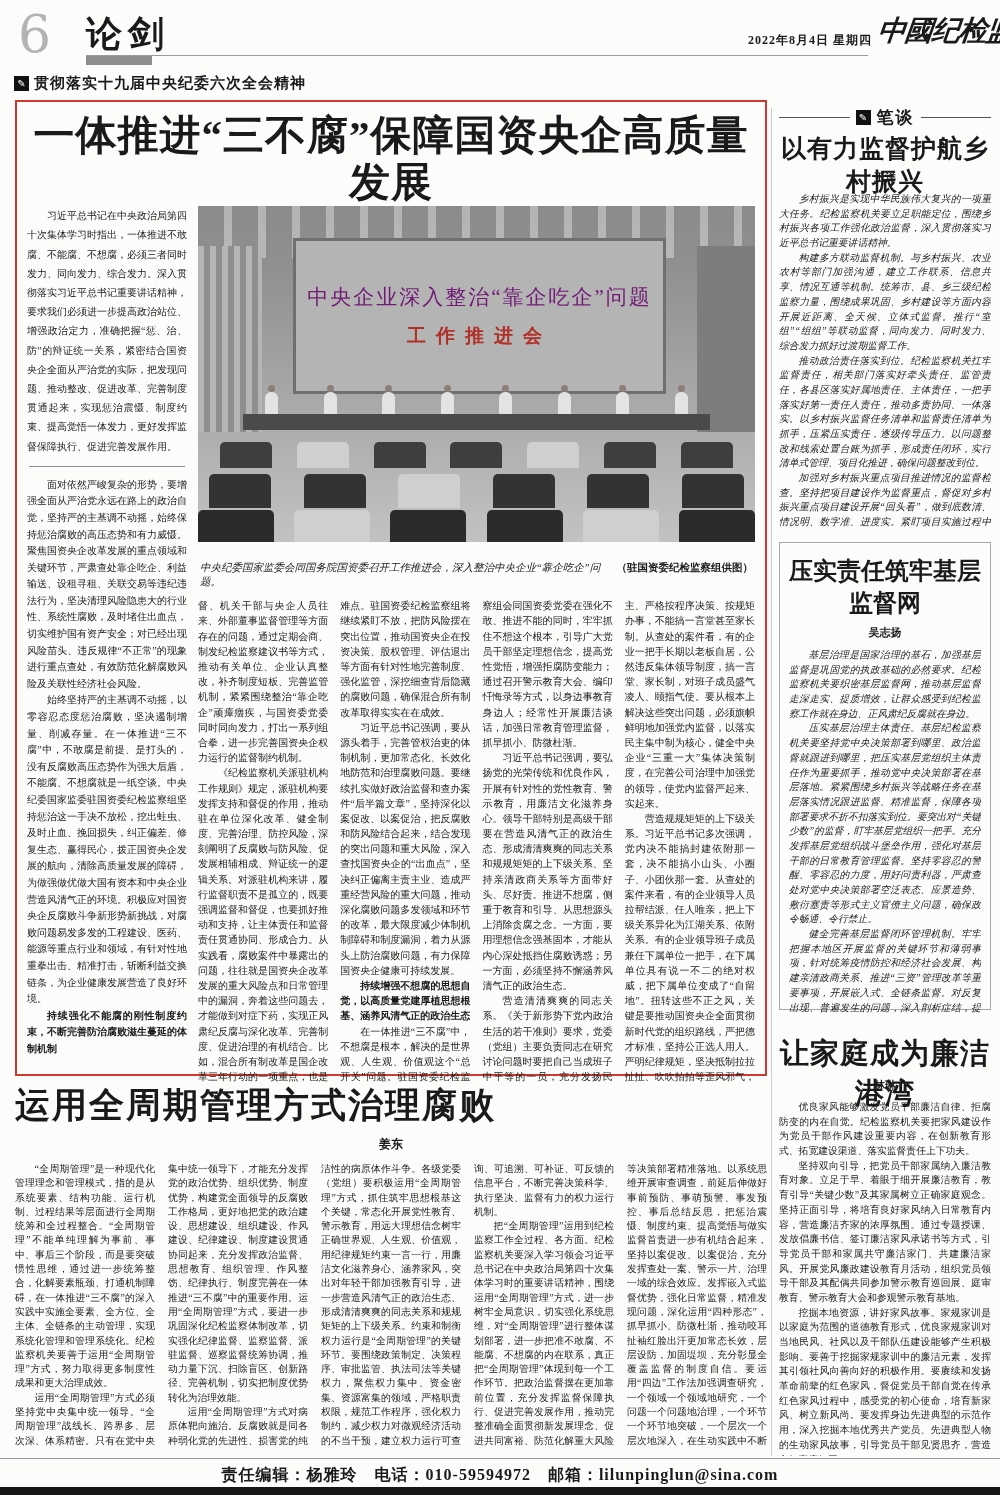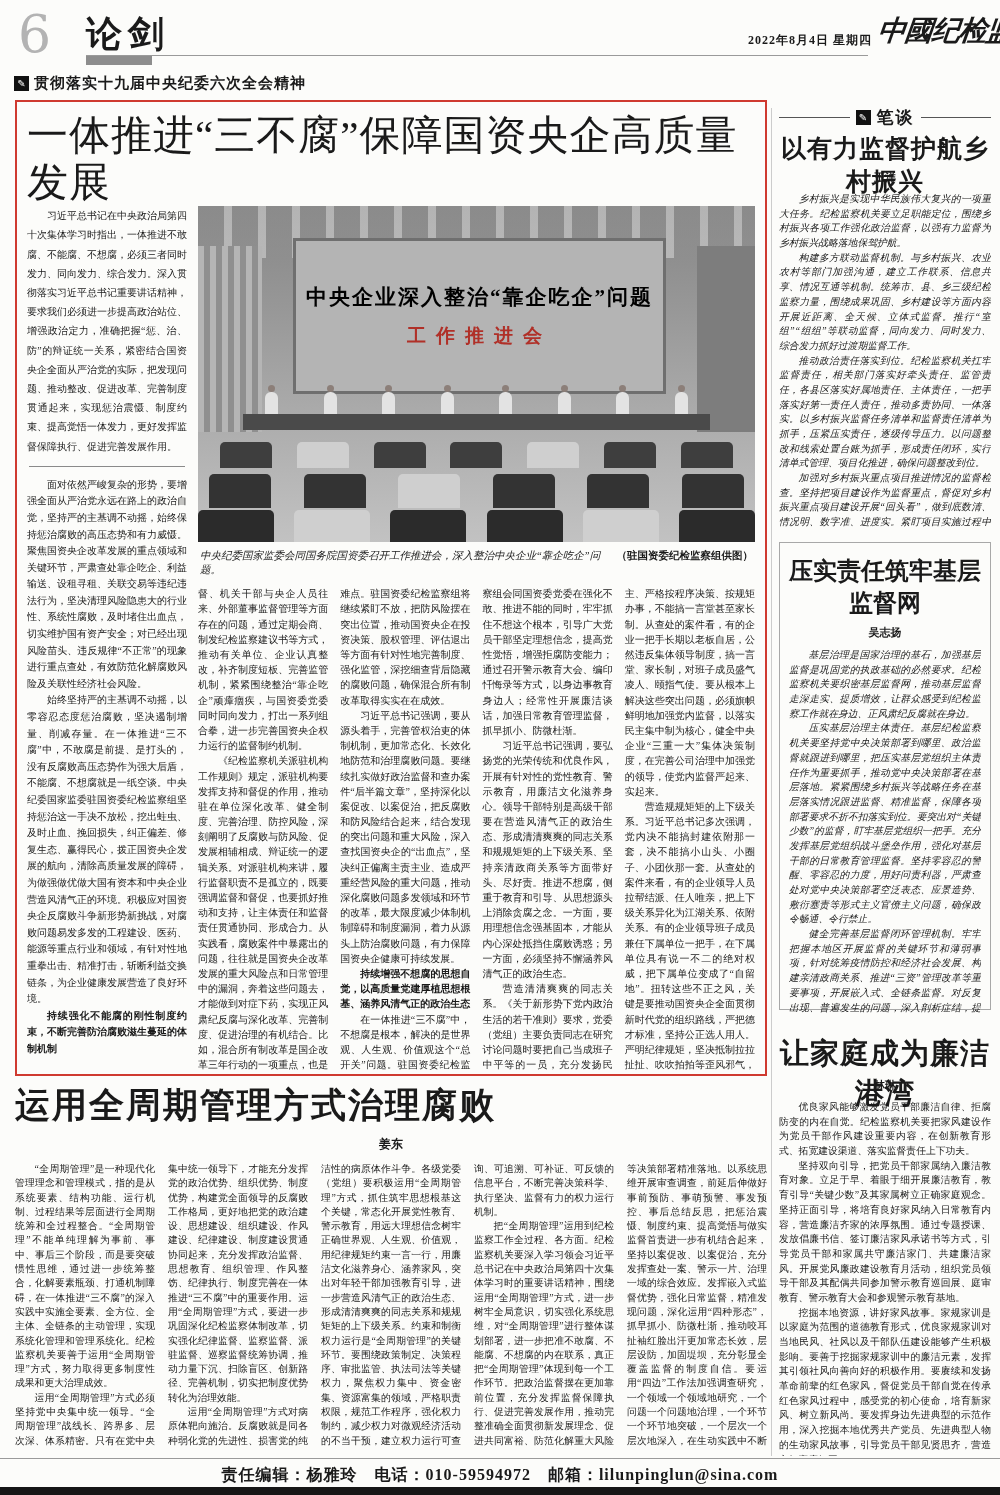--- a/index.html
+++ b/index.html
@@ -17,49 +17,49 @@
 
   
   .banner{position:absolute;left:14px;top:74px;display:flex;align-items:center;gap:5px;}
   .sq-icon{display:inline-flex;align-items:center;justify-content:center;width:15px;height:15px;
            background:#111;color:#fff;font-size:10px;line-height:1;flex:none;}
   .banner-label{font-size:15px;font-weight:bold;letter-spacing:1px;}
 
   
   .main-box{position:absolute;left:15px;top:100px;width:752px;height:976px;border:2px solid #cf3a30;
             box-sizing:border-box;padding:8px 10px 6px;background:#fcfcfa;}
-  .headline{text-align:left;font-size:41px;font-weight:400;letter-spacing:1px;margin:2px 0 0;line-height:1.15;}
+  .headline{text-align:center;font-size:41px;font-weight:700;letter-spacing:1px;margin:2px 0 0;line-height:1.15;}
   .byline{text-align:center;font-size:12px;font-weight:bold;margin:8px 0 10px;}
   .article-flex{display:flex;gap:11px;}
   .left-col{width:160px;flex:none;height:858px;overflow:hidden;font-size:10px;line-height:1.66;text-align:justify;}
   .right-col{flex:1;display:flex;flex-direction:column;min-width:0;}
 
   
   .photo{position:relative;height:336px;background:linear-gradient(#868686 0%,#979797 30%,#ababab 62%,#c2c2c2 100%);overflow:hidden;}
   .ceiling{position:absolute;left:0;top:0;right:0;height:52px;
            background:repeating-linear-gradient(90deg,#8f8f8f 0 26px,#d9d9d9 26px 34px);opacity:.55;}
   .curtain{position:absolute;left:0;top:40px;width:64px;bottom:110px;
            background:repeating-linear-gradient(90deg,#b5b5b5 0 6px,#8f8f8f 6px 12px);}
   .wallpanel{position:absolute;right:0;top:40px;width:58px;bottom:110px;background:#7d7d7d;}
   .screen{position:absolute;left:17%;top:32px;width:66%;height:150px;background:#b4b4b4;
           border:3px solid #6f6f6f;display:flex;flex-direction:column;align-items:center;justify-content:center;gap:12px;}
-  .screen-l1{color:#000000;font-size:21px;font-weight:700;letter-spacing:2px;white-space:nowrap;}
+  .screen-l1{color:#701a75;font-size:21px;font-weight:400;letter-spacing:2px;white-space:nowrap;}
   .screen-l2{color:#b03028;font-size:19px;font-weight:900;letter-spacing:10px;}
   .head-table{position:absolute;left:8%;top:208px;width:84%;height:16px;background:#4a4a4a;}
   .persons{position:absolute;left:8%;top:186px;width:84%;display:flex;justify-content:space-around;}
   .person{width:13px;height:22px;background:#e3e3e3;border-radius:6px 6px 0 0;position:relative;}
   .person::before{content:"";position:absolute;left:3px;top:-7px;width:7px;height:7px;border-radius:50%;background:#8c7f79;}
   .chair-row{position:absolute;display:flex;justify-content:space-between;}
   .chair{background:#3e3e3e;border-radius:5px 5px 0 0;}
   .r1{left:4%;top:236px;width:92%;} .r1 .chair{width:52px;height:26px;}
   .r2{left:2%;top:268px;width:96%;} .r2 .chair{width:62px;height:34px;background:#333;}
   .r3{left:0;top:304px;width:100%;} .r3 .chair{width:76px;height:32px;background:#2b2b2b;}
   .chair.lite{background:#cfcfcf;}
 
-  .caption-row{display:flex;justify-content:space-between;gap:16px;margin:7px 2px 9px;font-size:10.5px;align-items:baseline;}
+  .caption-row{display:flex;justify-content:space-between;gap:16px;margin:19px 2px 9px;font-size:10.5px;align-items:baseline;}
   .caption{font-style:italic;}
   .credit{font-weight:bold;white-space:nowrap;}
 
   .cols4{column-count:4;column-gap:12px;height:492px;overflow:hidden;font-size:10px;line-height:1.52;text-align:justify;}
 
   
   .para{margin:0;text-indent:2em;}
   .para.cont{text-indent:0;}
   .para.sub{font-weight:bold;}
   .para.intro{line-height:1.92;}
@@ -191,21 +191,21 @@
     <div class="bitan">
       <span class="line"></span>
       <span class="sq-icon">✎</span>
       <span class="bitan-label">笔谈</span>
       <span class="line"></span>
     </div>
 
     <h2 class="sb-title t1">以有力监督护航乡村振兴</h2>
     <div class="sb-author a1">王洋</div>
     <div class="sb-body b1 kai">
-        <p class="para">乡村振兴是实现中华民族伟大复兴的一项重大任务。纪检监察机关要立足职能定位，围绕乡村振兴各项工作强化政治监督，以强有力监督为乡村振兴战略落地保驾护航。</p>
+        <p class="para">乡村振兴是实现中华民族伟大复兴的一项重大任务。纪检监察机关要立足职能定位，围绕乡村振兴各项工作强化政治监督，深入贯彻落实习近平总书记重要讲话精神。</p>
         <p class="para">构建多方联动监督机制。与乡村振兴、农业农村等部门加强沟通，建立工作联系、信息共享、情况互通等机制。统筹市、县、乡三级纪检监察力量，围绕成果巩固、乡村建设等方面内容开展近距离、全天候、立体式监督。推行“室组”“组组”等联动监督，同向发力、同时发力、综合发力抓好过渡期监督工作。</p>
         <p class="para">推动政治责任落实到位。纪检监察机关扛牢监督责任，相关部门落实好牵头责任、监管责任，各县区落实好属地责任、主体责任，一把手落实好第一责任人责任，推动多责协同、一体落实。以乡村振兴监督任务清单和监督责任清单为抓手，压紧压实责任，逐级传导压力。以问题整改和线索处置台账为抓手，形成责任闭环，实行清单式管理、项目化推进，确保问题整改到位。</p>
         <p class="para">加强对乡村振兴重点项目推进情况的监督检查。坚持把项目建设作为监督重点，督促对乡村振兴重点项目建设开展“回头看”，做到底数清、情况明、数字准、进度实。紧盯项目实施过程中的关键环节和重要事项，围绕乡村振兴补助资金、行业资金、涉农整合资金、东西部协作和中央单位定点帮扶资金等投入使用情况，强化监督检查，推动各类资金投入精准有效、使用安全规范、效益全面发挥。</p>
       </div>
 
     <div class="box2">
       <h2 class="t2">压实责任筑牢基层监督网</h2>
       <div class="a2">吴志扬</div>
       <div class="b2 kai">
           <p class="para">基层治理是国家治理的基石，加强基层监督是巩固党的执政基础的必然要求。纪检监察机关要织密基层监督网，推动基层监督走深走实、提质增效，让群众感受到纪检监察工作就在身边、正风肃纪反腐就在身边。</p>

